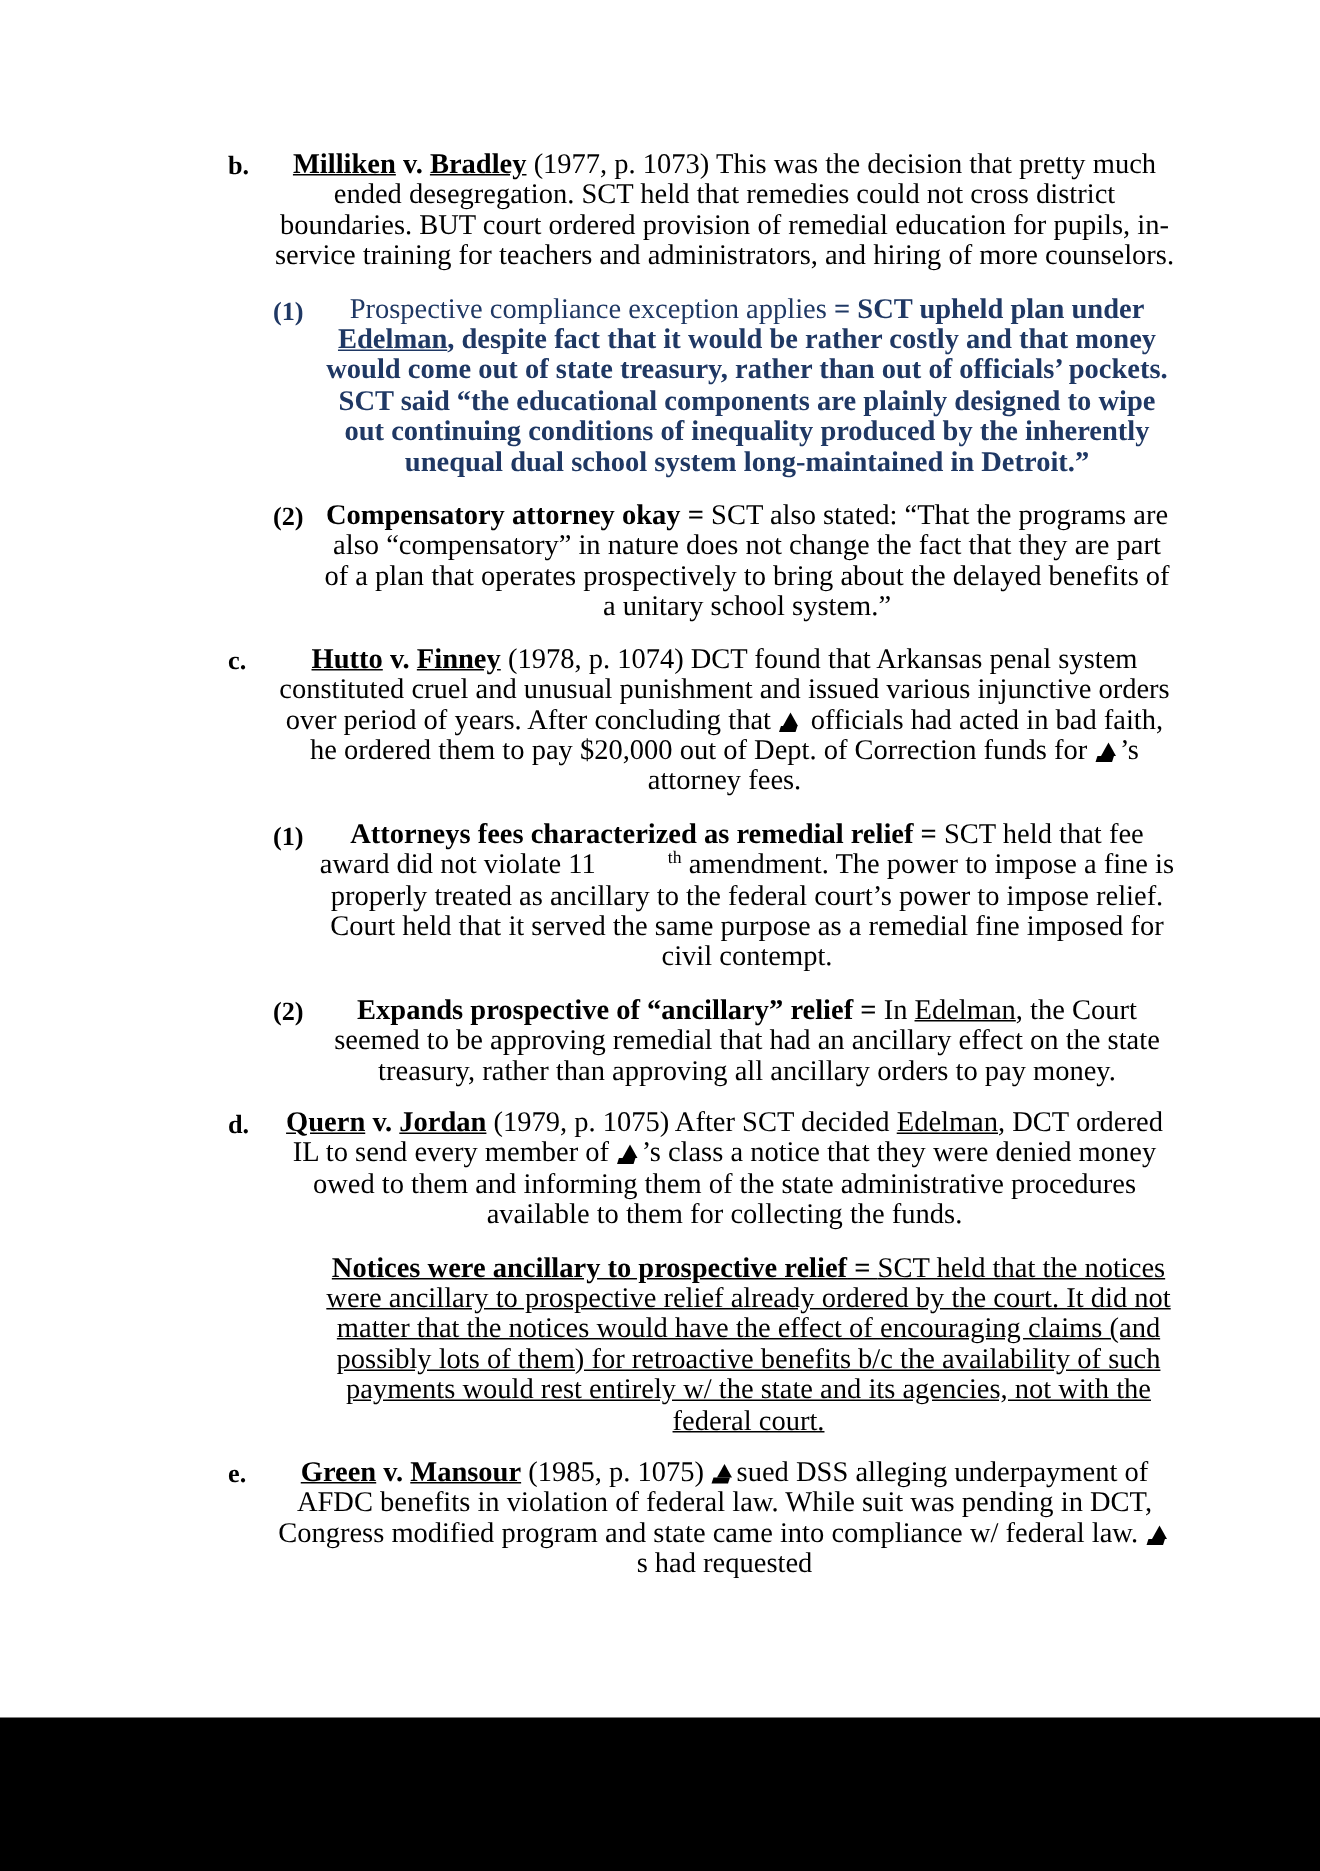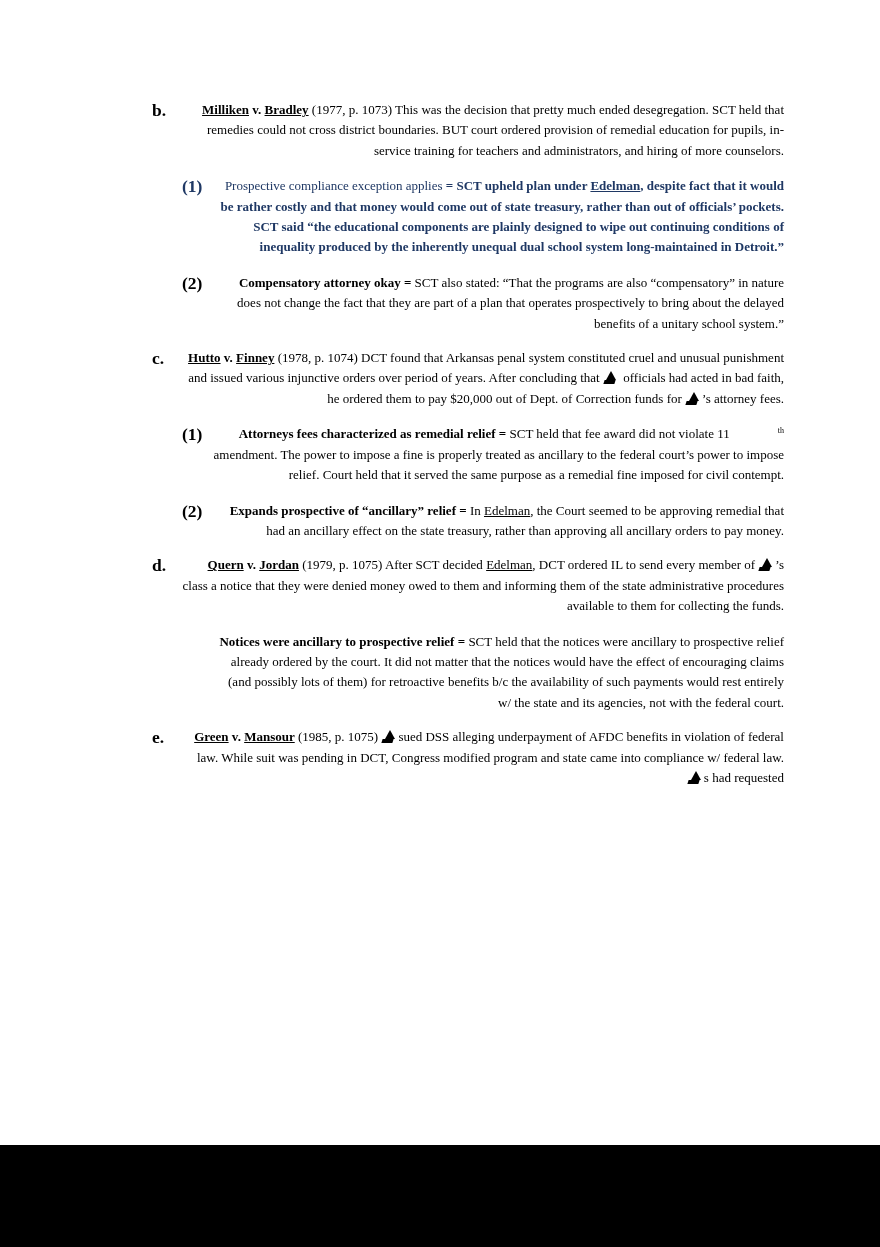--- a/index.html
+++ b/index.html
@@ -32,23 +32,23 @@
   }
   .item > .marker {
     position: absolute;
     left: 4px;
     top: 0;
     font-weight: bold;
     font-size: 17.5px;
     line-height: 20.4px;
   }
   .body-text {
-    font-size: 13px;
+    font-size: 19px;
     line-height: 20.4px;
-    text-align: right;
+    text-align: center;
   }
 
   
   .sub {
     position: relative;
     padding-left: 30px;
     margin-top: 15px;
     margin-bottom: 14px;
   }
   .sub > .marker {
@@ -56,20 +56,21 @@
     left: 0;
     top: 0;
     font-weight: bold;
     font-size: 17.5px;
     line-height: 20.4px;
   }
   .plain-sub {
     padding-left: 32px;
     margin-top: 15px;
     margin-bottom: 14px;
+    text-decoration: underline;
   }
 
   
   .b  { font-weight: bold; }
   .u  { text-decoration: underline; }
   .bu { font-weight: bold; text-decoration: underline; }
   .blue { color: #1F3864; }
   .blue-b { color: #1F3864; font-weight: bold; }
   .blue-bu { color: #1F3864; font-weight: bold; text-decoration: underline; }
   sup { font-size: 0.62em; vertical-align: super; line-height: 0; padding-left: 48px; }

